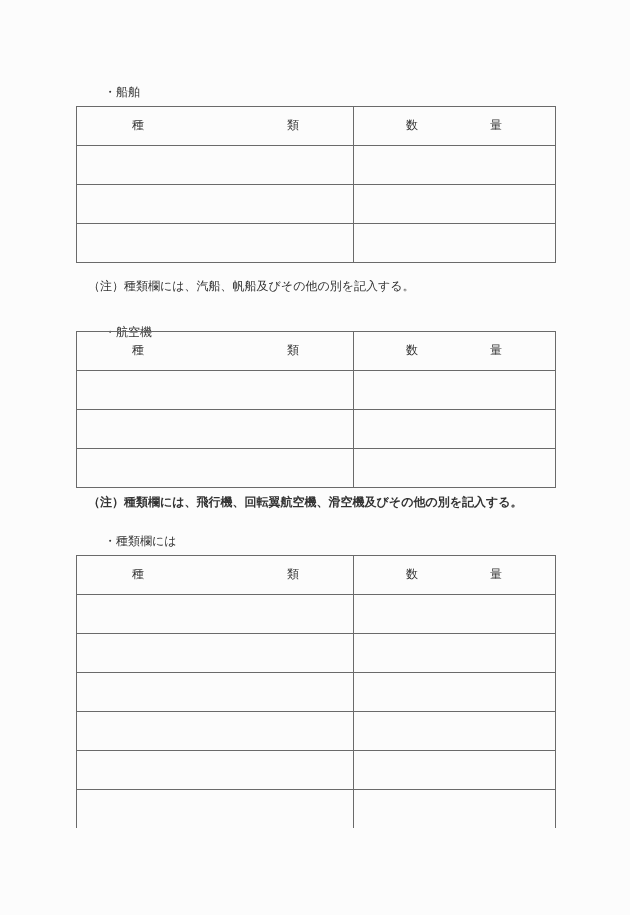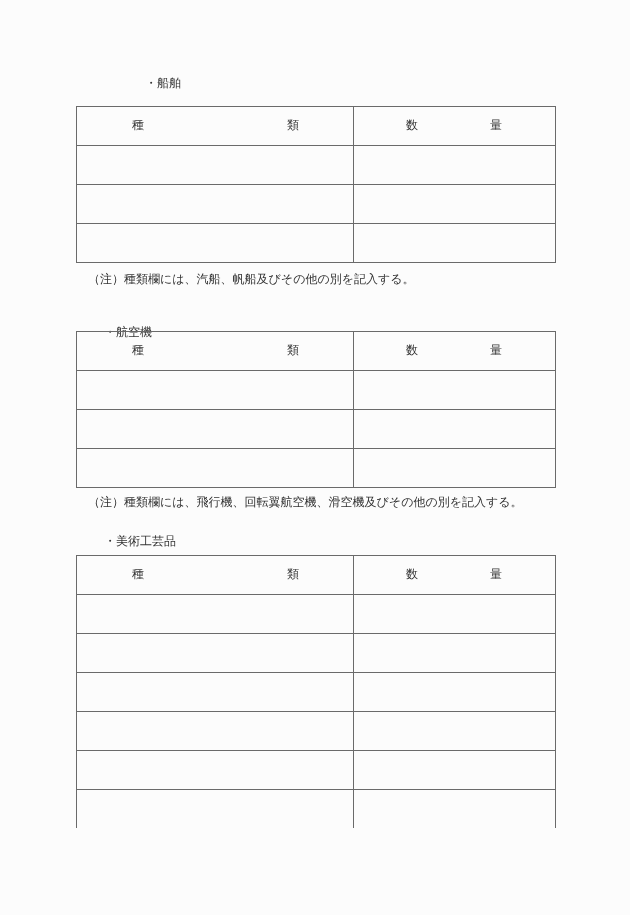--- a/index.html
+++ b/index.html
@@ -72,21 +72,21 @@
       color: #333;
     }
     .kind-a { left: 55px; }
     .kind-b { left: 210px; }
     .qty-a { left: 52px; }
     .qty-b { left: 136px; }
   </style>
 </head>
 <body>
 
-<div class="heading" style="top:76px;margin-left:41px;">・船舶</div>
+<div class="heading" style="top:85px;">・船舶</div>
 <div class="tbl" style="top:106px;">
   <div class="row">
     <div class="cell-kind">
       <span class="hdr-char kind-a">種</span>
       <span class="hdr-char kind-b">類</span>
     </div>
     <div class="cell-qty">
       <span class="hdr-char qty-a">数</span>
       <span class="hdr-char qty-b">量</span>
     </div>
@@ -97,21 +97,21 @@
   </div>
   <div class="row">
     <div class="cell-kind"></div>
     <div class="cell-qty"></div>
   </div>
   <div class="row">
     <div class="cell-kind"></div>
     <div class="cell-qty"></div>
   </div>
 </div>
-<div class="note" style="top:272px;">
+<div class="note" style="top:280px;font-family:Liberation Mono, monospace;">
   <span class="note-mark">（注）</span><span>種類欄には、汽船、帆船及びその他の別を記入する。</span>
 </div>
 
 <div class="heading" style="top:325px;">・航空機</div>
 <div class="tbl" style="top:331px;">
   <div class="row">
     <div class="cell-kind">
       <span class="hdr-char kind-a">種</span>
       <span class="hdr-char kind-b">類</span>
     </div>
@@ -126,25 +126,25 @@
   </div>
   <div class="row">
     <div class="cell-kind"></div>
     <div class="cell-qty"></div>
   </div>
   <div class="row">
     <div class="cell-kind"></div>
     <div class="cell-qty"></div>
   </div>
 </div>
-<div class="note" style="top:495px;">
+<div class="note" style="top:495px;font-weight:bold;">
   <span class="note-mark">（注）</span><span>種類欄には、飛行機、回転翼航空機、滑空機及びその他の別を記入する。</span>
 </div>
 
-<div class="heading" style="top:534px;">・美術工芸品</div>
+<div class="heading" style="top:534px;">・種類欄には</div>
 <div class="tbl" style="top:555px;">
   <div class="row">
     <div class="cell-kind">
       <span class="hdr-char kind-a">種</span>
       <span class="hdr-char kind-b">類</span>
     </div>
     <div class="cell-qty">
       <span class="hdr-char qty-a">数</span>
       <span class="hdr-char qty-b">量</span>
     </div>

